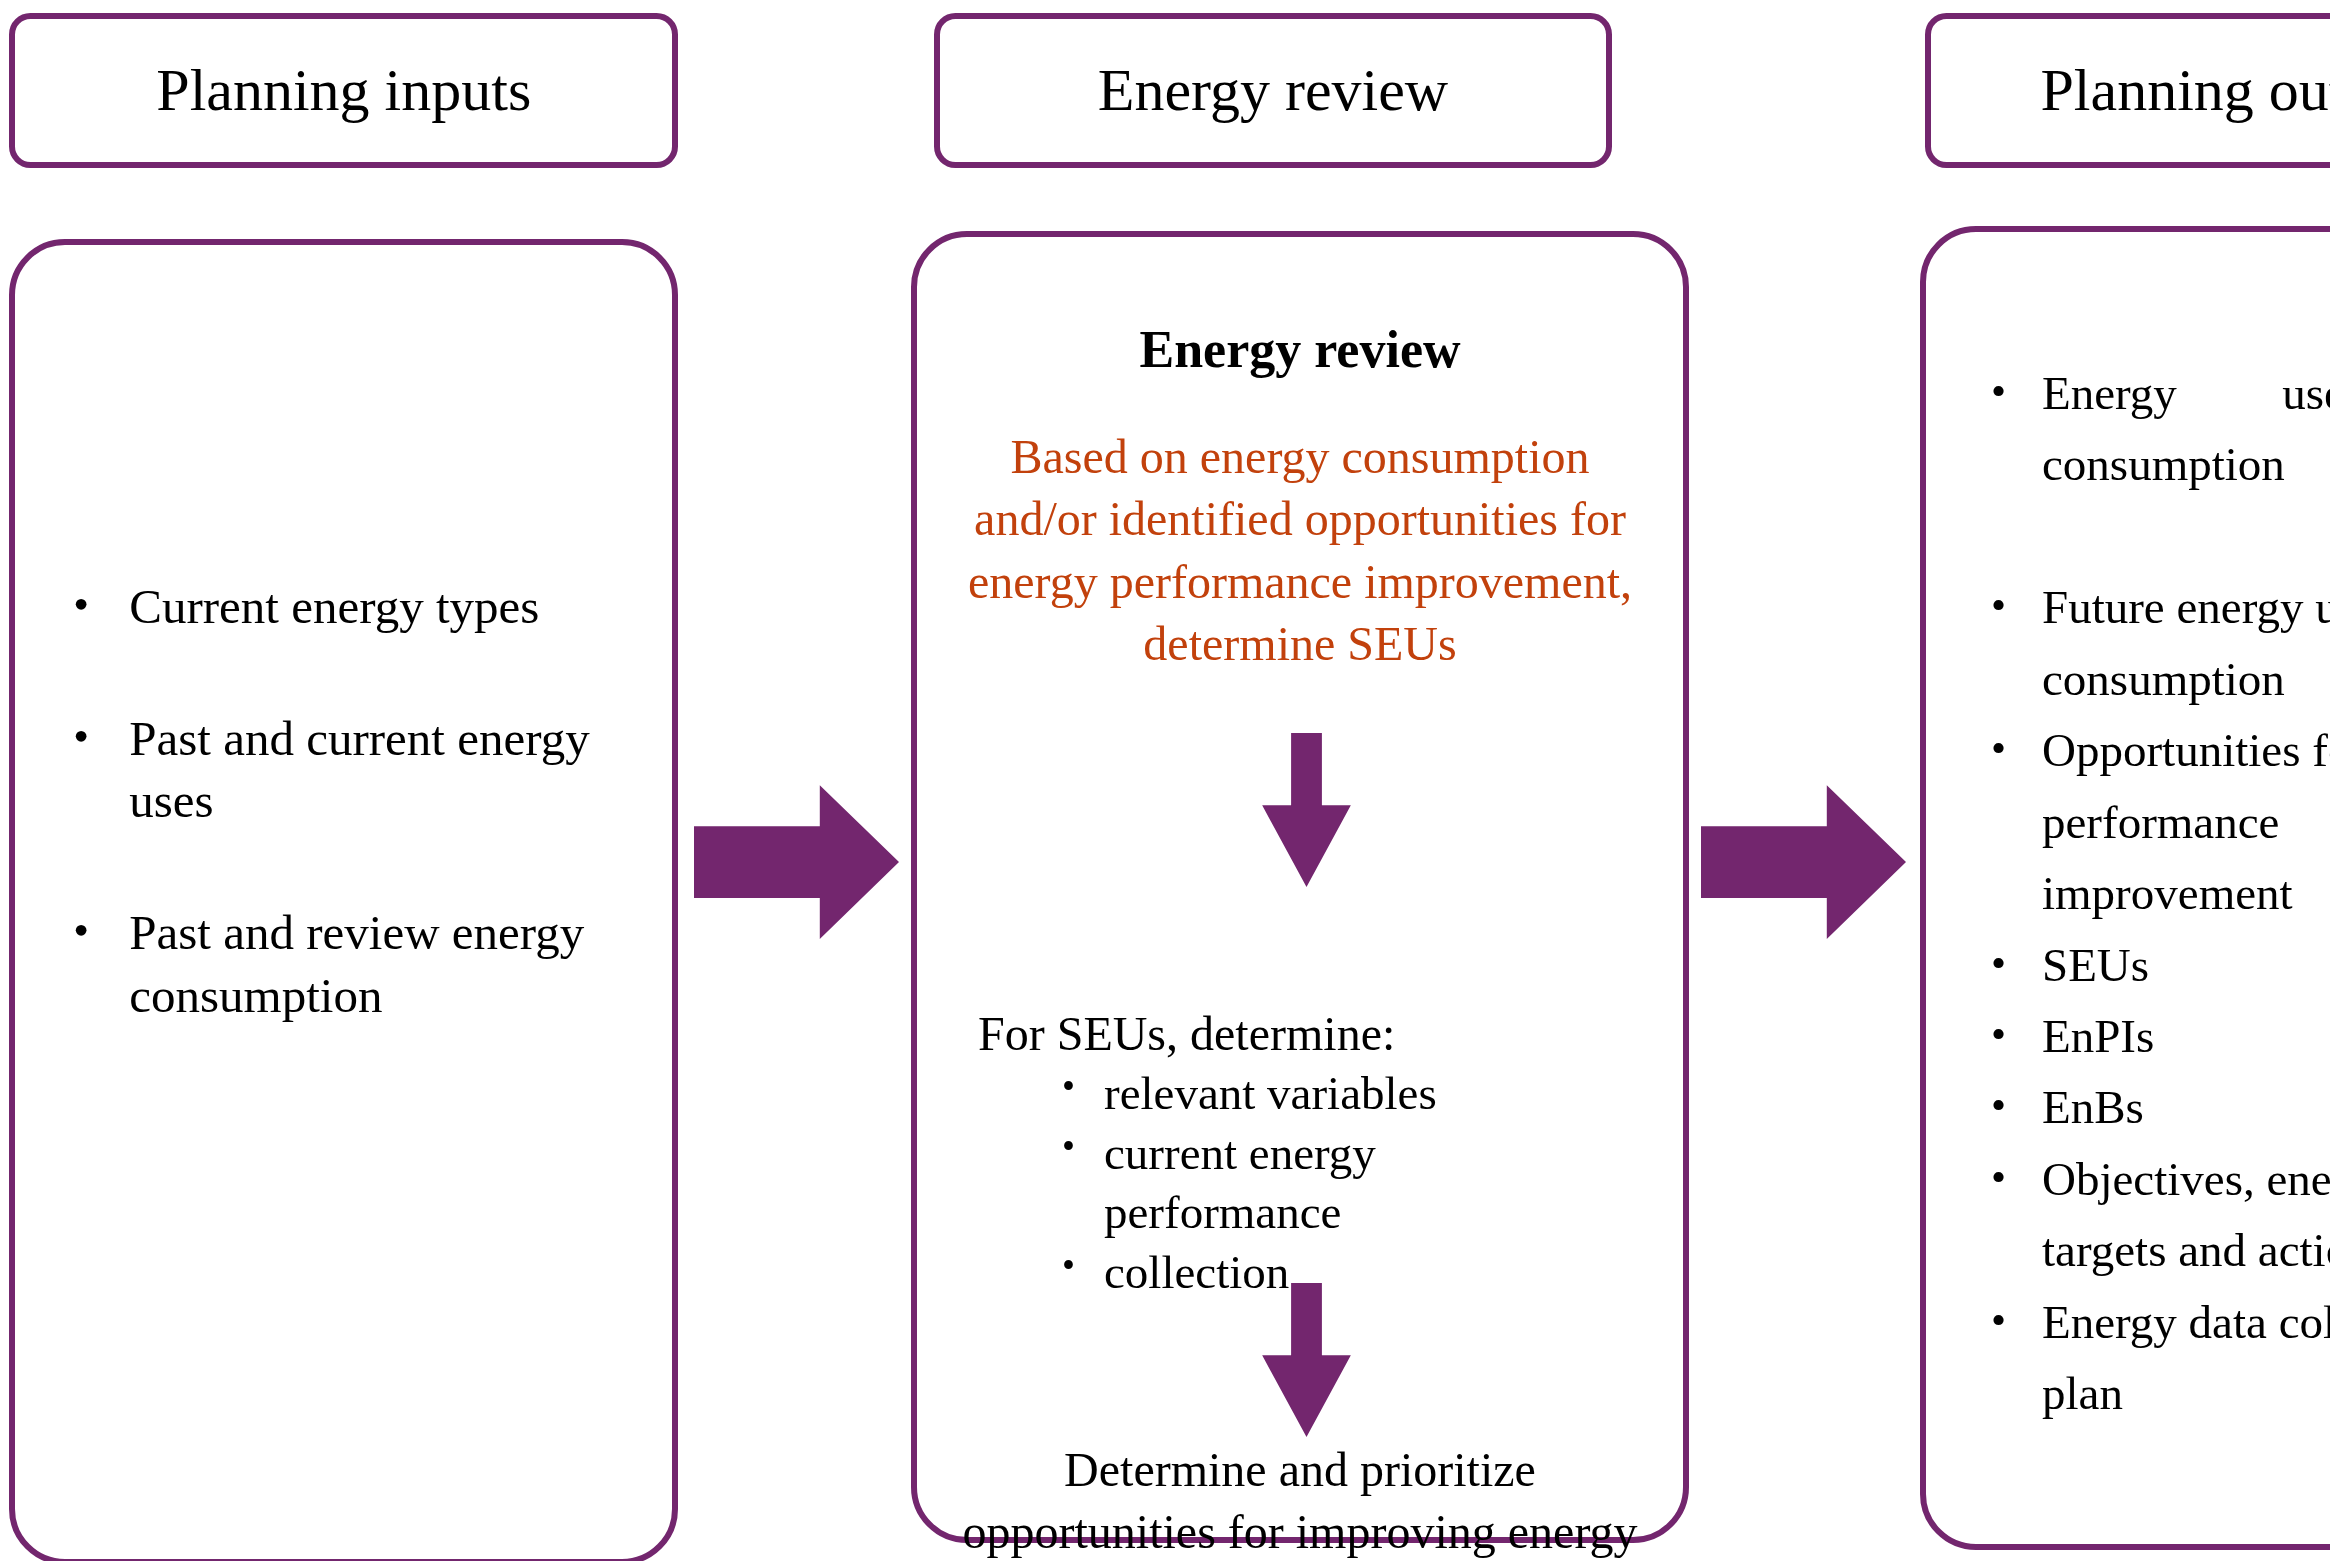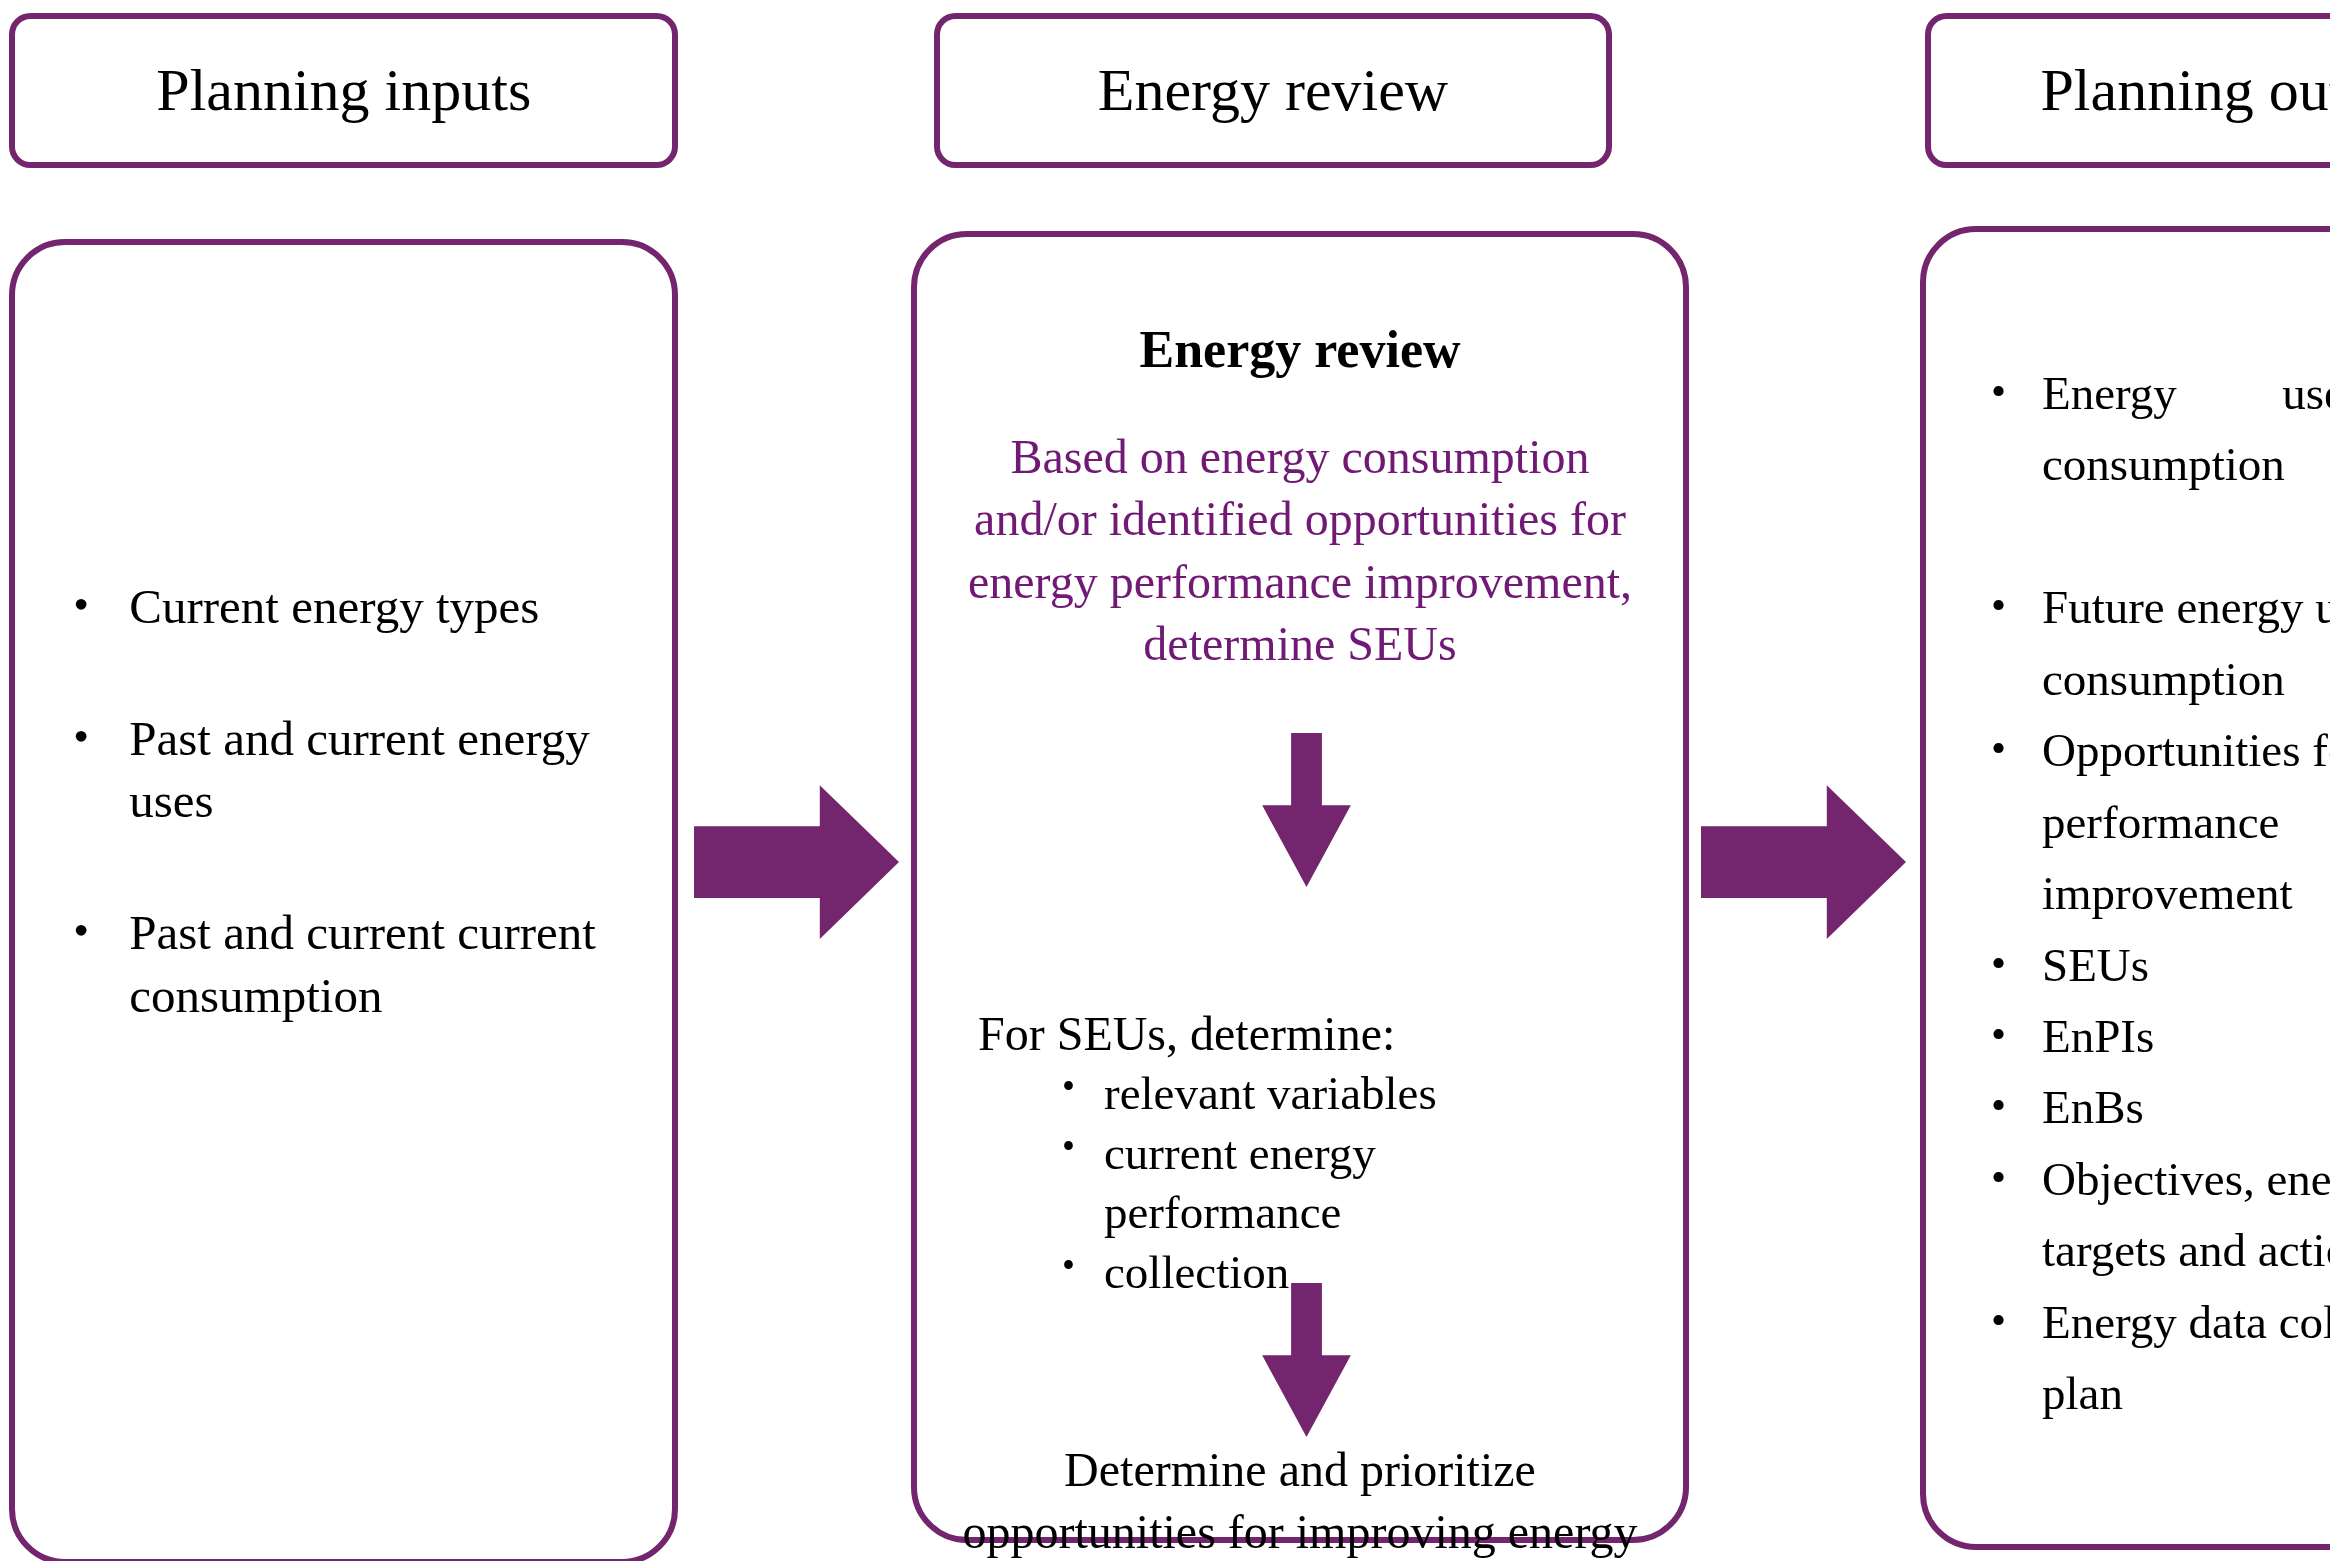--- a/index.html
+++ b/index.html
@@ -125,21 +125,21 @@
     color: #000000;
   }
   .mid-para-1 {
     position: absolute;
     left: 47px;
     right: 47px;
     top: 189px;
     text-align: center;
     font-size: 48px;
     line-height: 1.30;
-    color: #701a75;
+    color: #c2410c;
   }
   .mid-seu-head {
     position: absolute;
     left: 61px;
     top: 767px;
     font-size: 48px;
     line-height: 1.25;
     color: #000000;
   }
   .mid-sub-list {
@@ -200,21 +200,21 @@
 
   <div class="header-box" style="left:1925px; top:13px; width:636px; height:155px;">
     <span class="header-title">Planning outputs</span>
   </div>
 
   <div class="panel" style="left:9.3px; top:239px; width:669px; height:1326px;">
 
     <ul class="bullets left-list">
       <li>Current energy types</li>
       <li>Past and current energy uses</li>
-      <li>Past and current current consumption</li>
+      <li>Past and review energy consumption</li>
     </ul>
   </div>
 
   <div class="panel" style="left:911px; top:231px; width:778px; height:1312px;">
 
     <div class="mid-heading">Energy review</div>
 
     <div class="mid-para-1">Based on energy consumption and/or identified opportunities for energy performance improvement, determine SEUs</div>
 
     <svg class="arrow-down" style="left:345px; top:496px;" width="89" height="154" viewBox="0 0 190 330">

